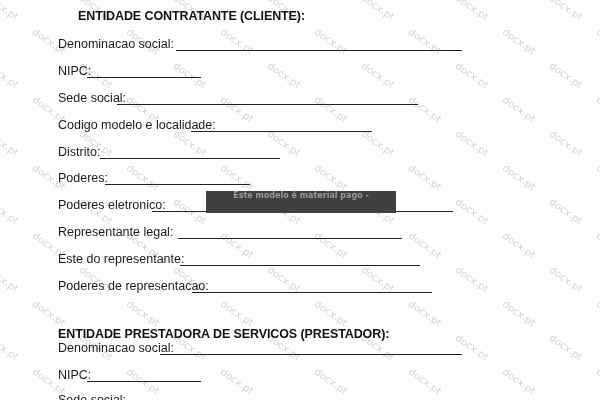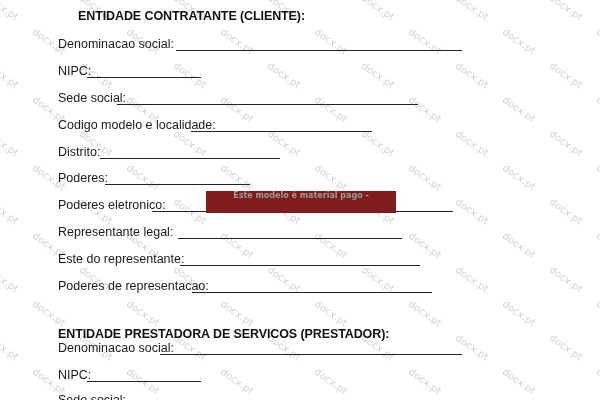--- a/index.html
+++ b/index.html
@@ -17,21 +17,21 @@
     .content { position: absolute; left: 0; top: 0; width: 600px; height: 400px; z-index: 2; }
     .heading {
       position: absolute; left: 58px; font-weight: bold; font-size: 12.5px; color: #111;
       white-space: nowrap; letter-spacing: -0.1px;
     }
     .row { position: absolute; left: 58px; height: 16px; font-size: 12.5px; color: #1a1a1a; white-space: nowrap; }
     .label { position: absolute; left: 0; top: 0; }
     .blank { position: absolute; top: 13px; height: 0; border-bottom: 1px solid #222; }
     .notice {
       position: absolute; z-index: 3; left: 206px; top: 191px; width: 190px; height: 22px;
-      background: #7f1d1d; text-align: center; font-family: "DejaVu Sans", sans-serif;
+      background: #404040; text-align: center; font-family: "DejaVu Sans", sans-serif;
       font-size: 8px; font-weight: bold; color: #9a9a9a; line-height: 9.5px;
     }
   </style>
 </head>
 <body>
 
 <div class="page">
 
   <div class="wm-layer" id="wm-layer">
       <span class="wm" style="left: -10px; top: -8px;">docx.pt</span>

